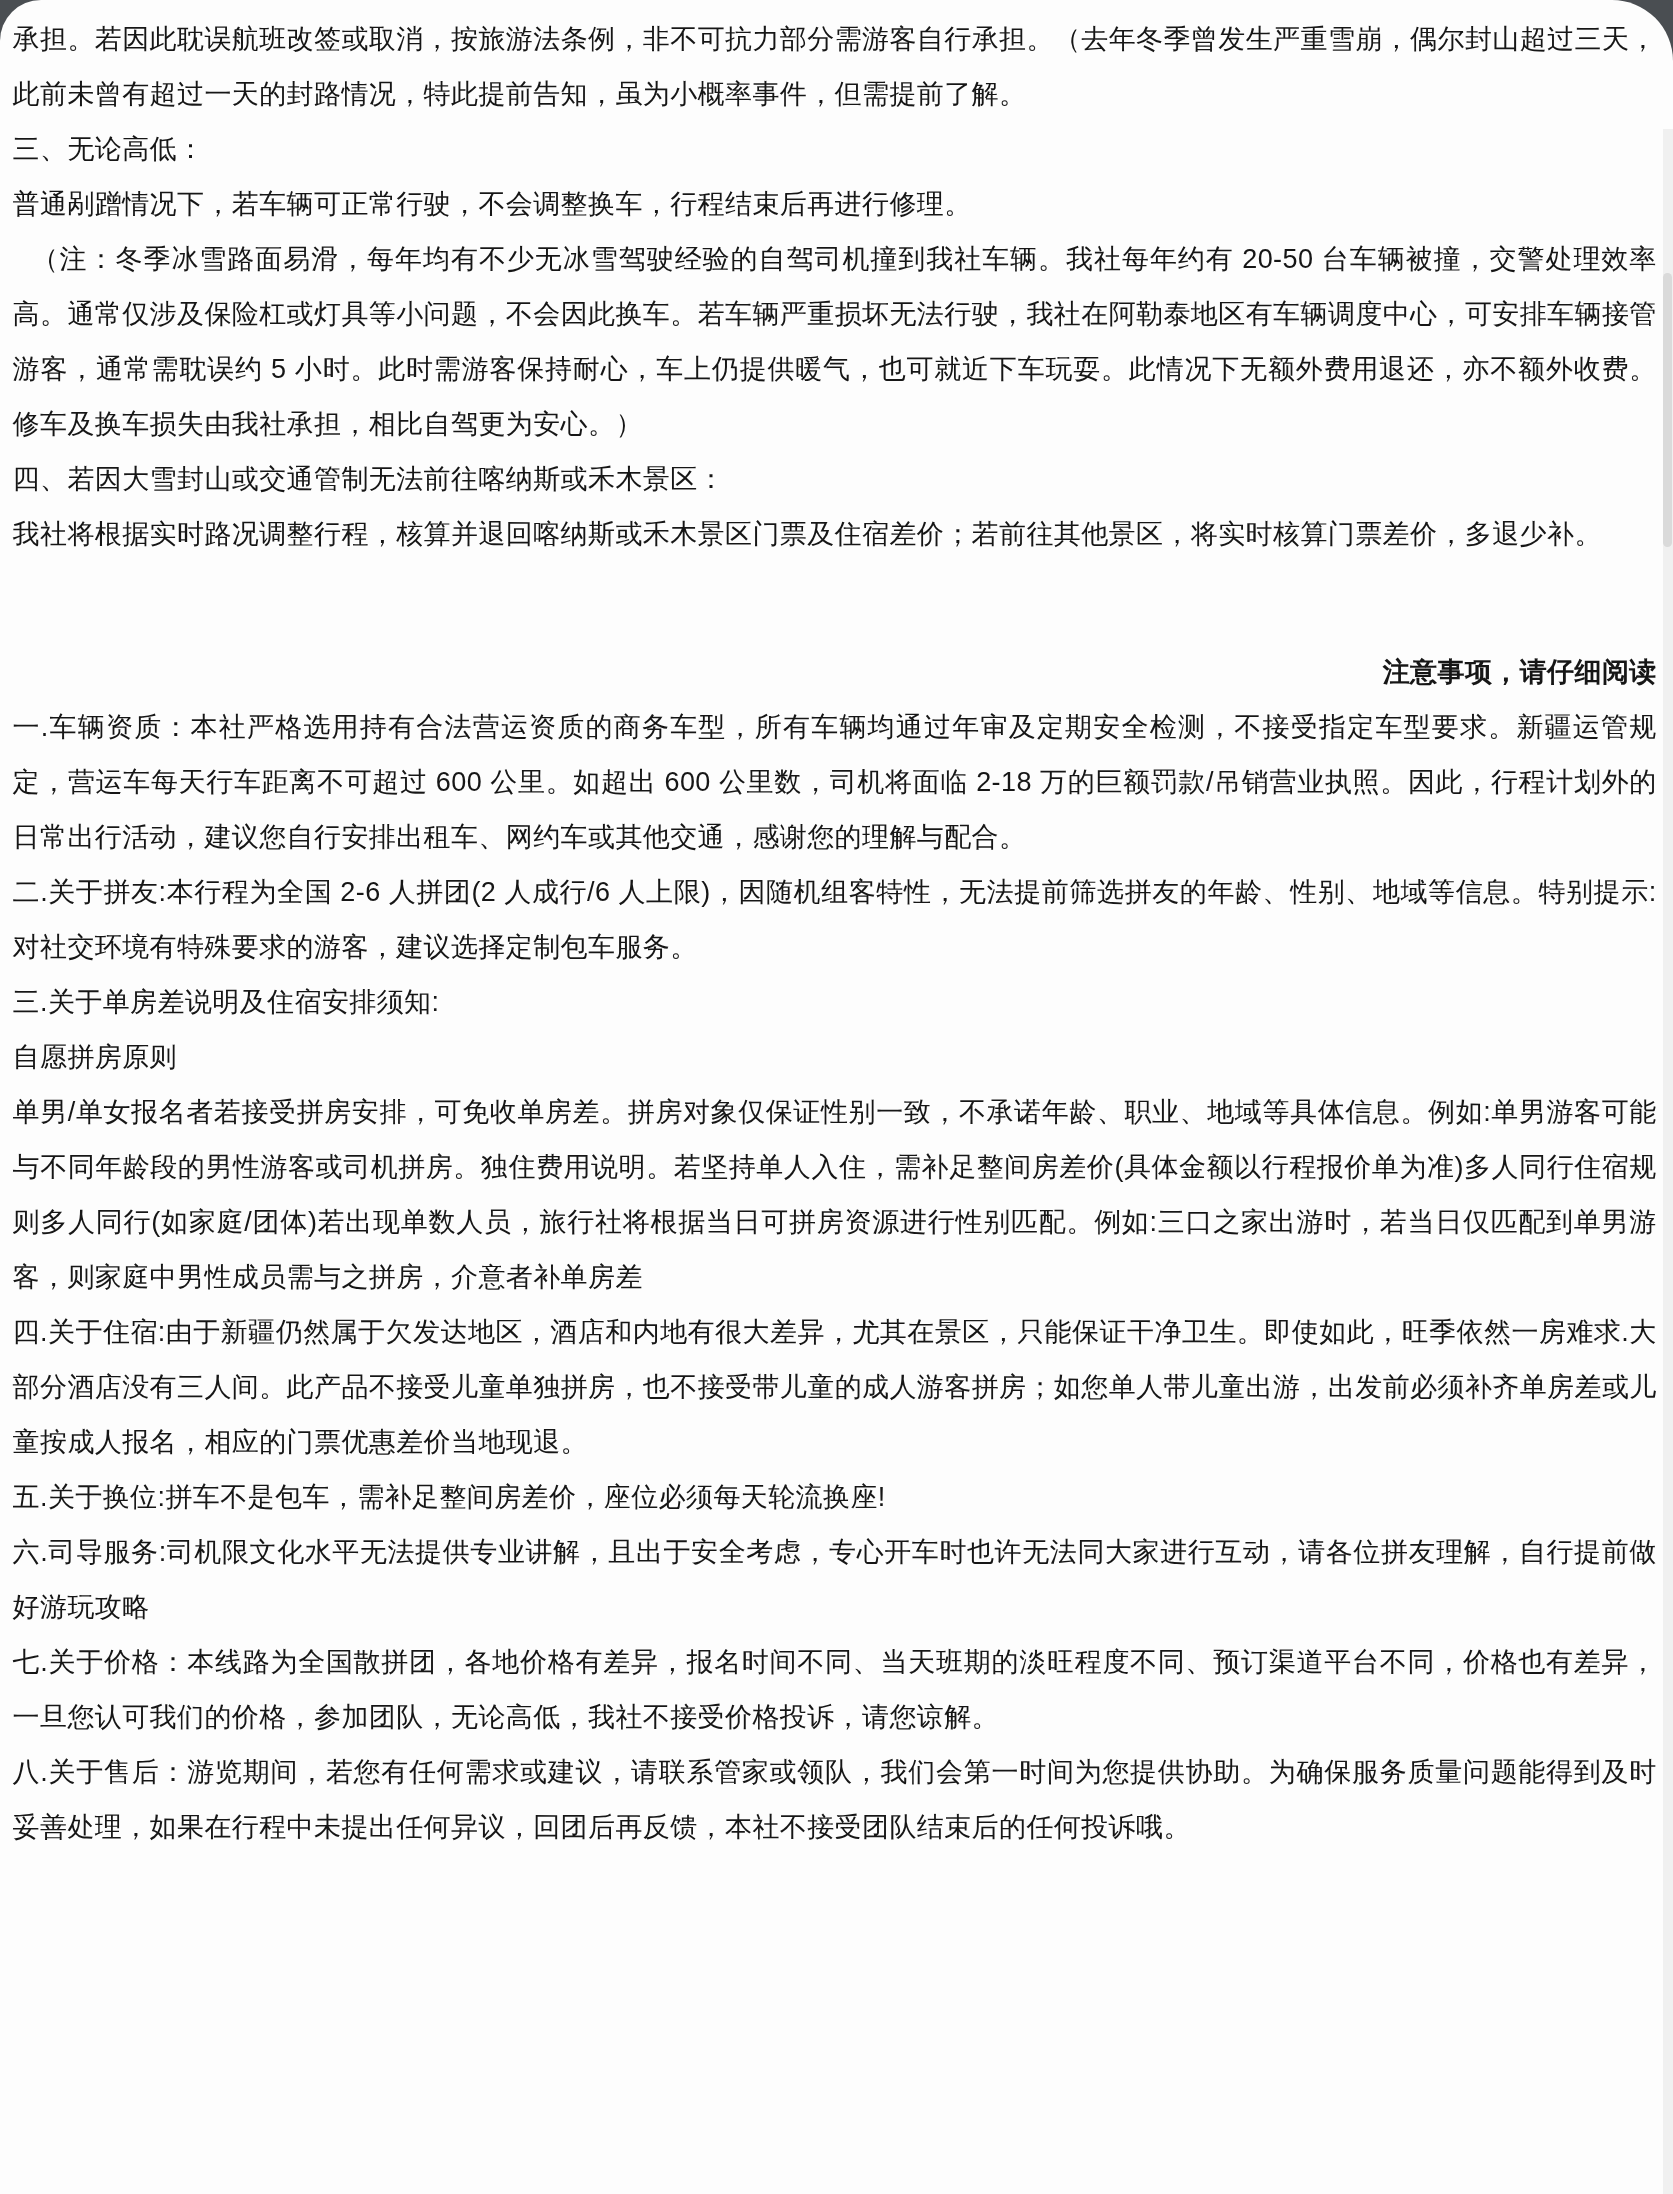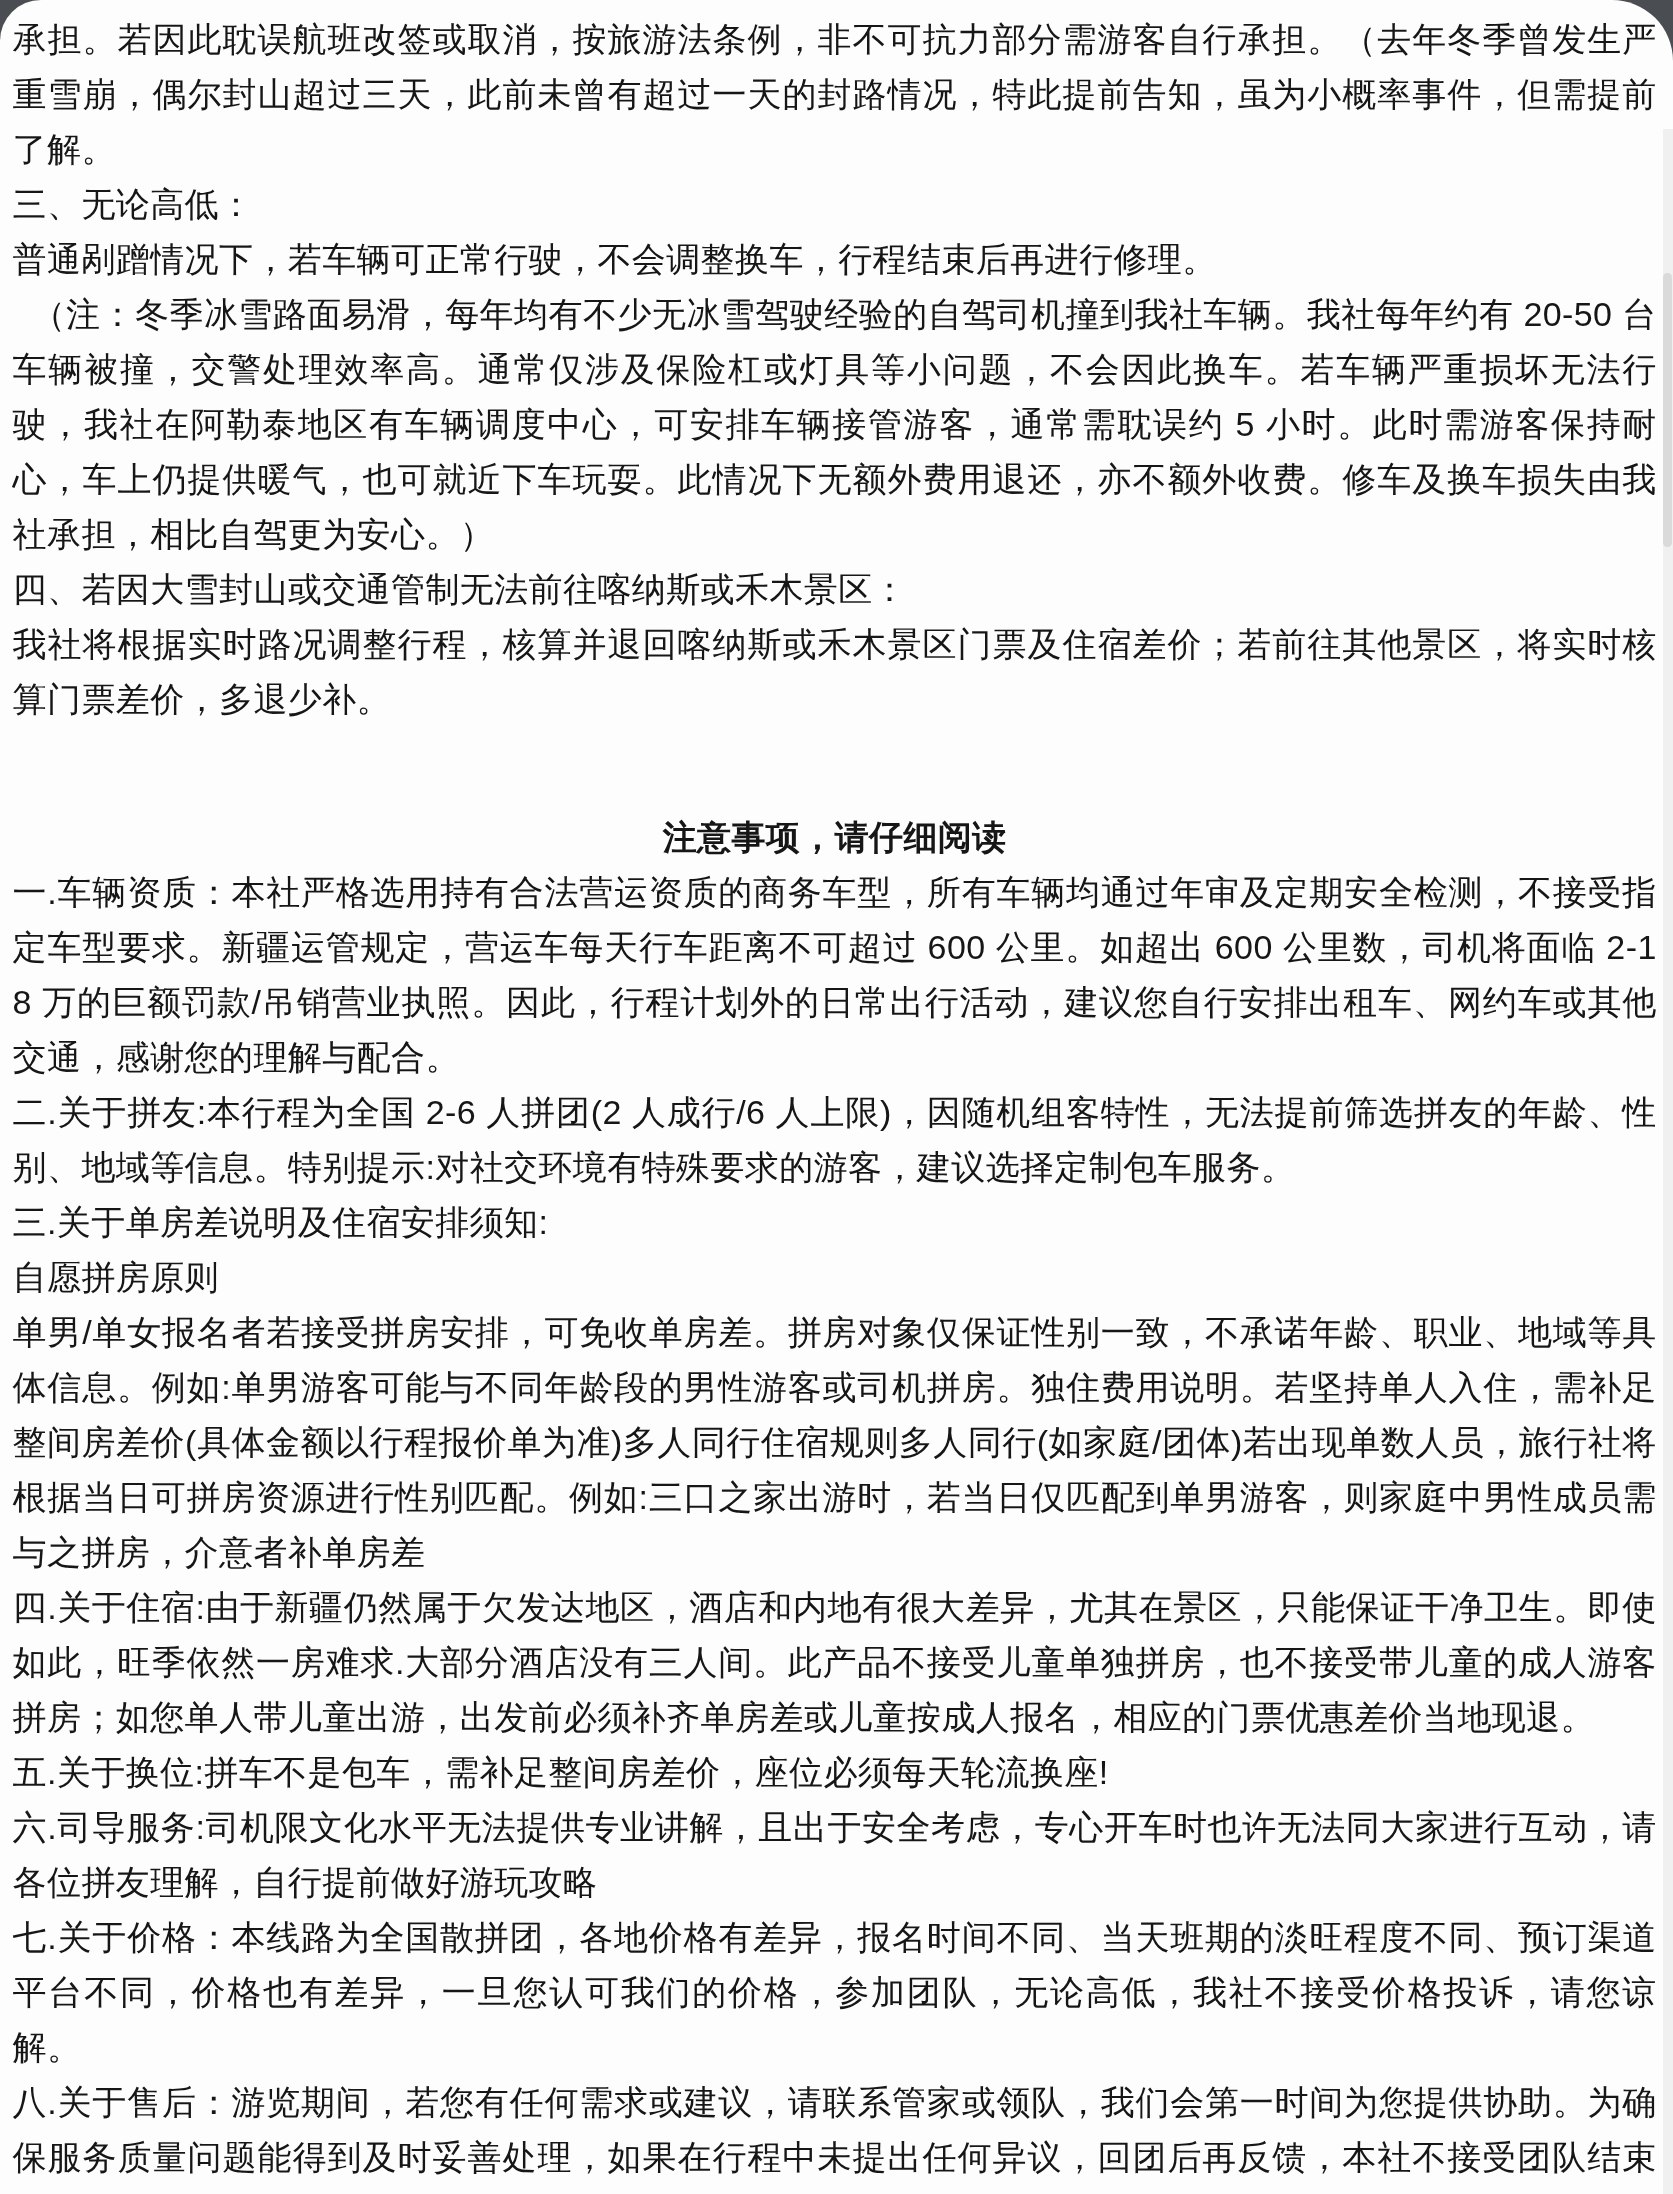--- a/index.html
+++ b/index.html
@@ -13,31 +13,31 @@
   .paper {
     position: absolute; inset: 0;
     background: #fdfdfd;
     border-top-left-radius: 41px;
     border-top-right-radius: 61px;
     box-sizing: border-box;
     padding: 12px 16.3px 0 12.6px;
   }
   .doc p {
     margin: 0;
-    font-size: 34px;
+    font-size: 27px;
     line-height: 55px;
     letter-spacing: 0.4px;
     color: #161616;
     text-align: justify;
     word-break: break-all;
   }
   .doc p.heading {
     font-weight: bold;
     margin-top: 83px;
-    text-align: center;
+    text-align: right;
   }
   .doc p.note-indent { text-indent: 19px; }
   .scroll-track {
     position: absolute;
     right: 0; top: 129px; bottom: 0;
     width: 10.4px;
     background: #f0f0f0;
   }
   .scroll-thumb {
     position: absolute;

